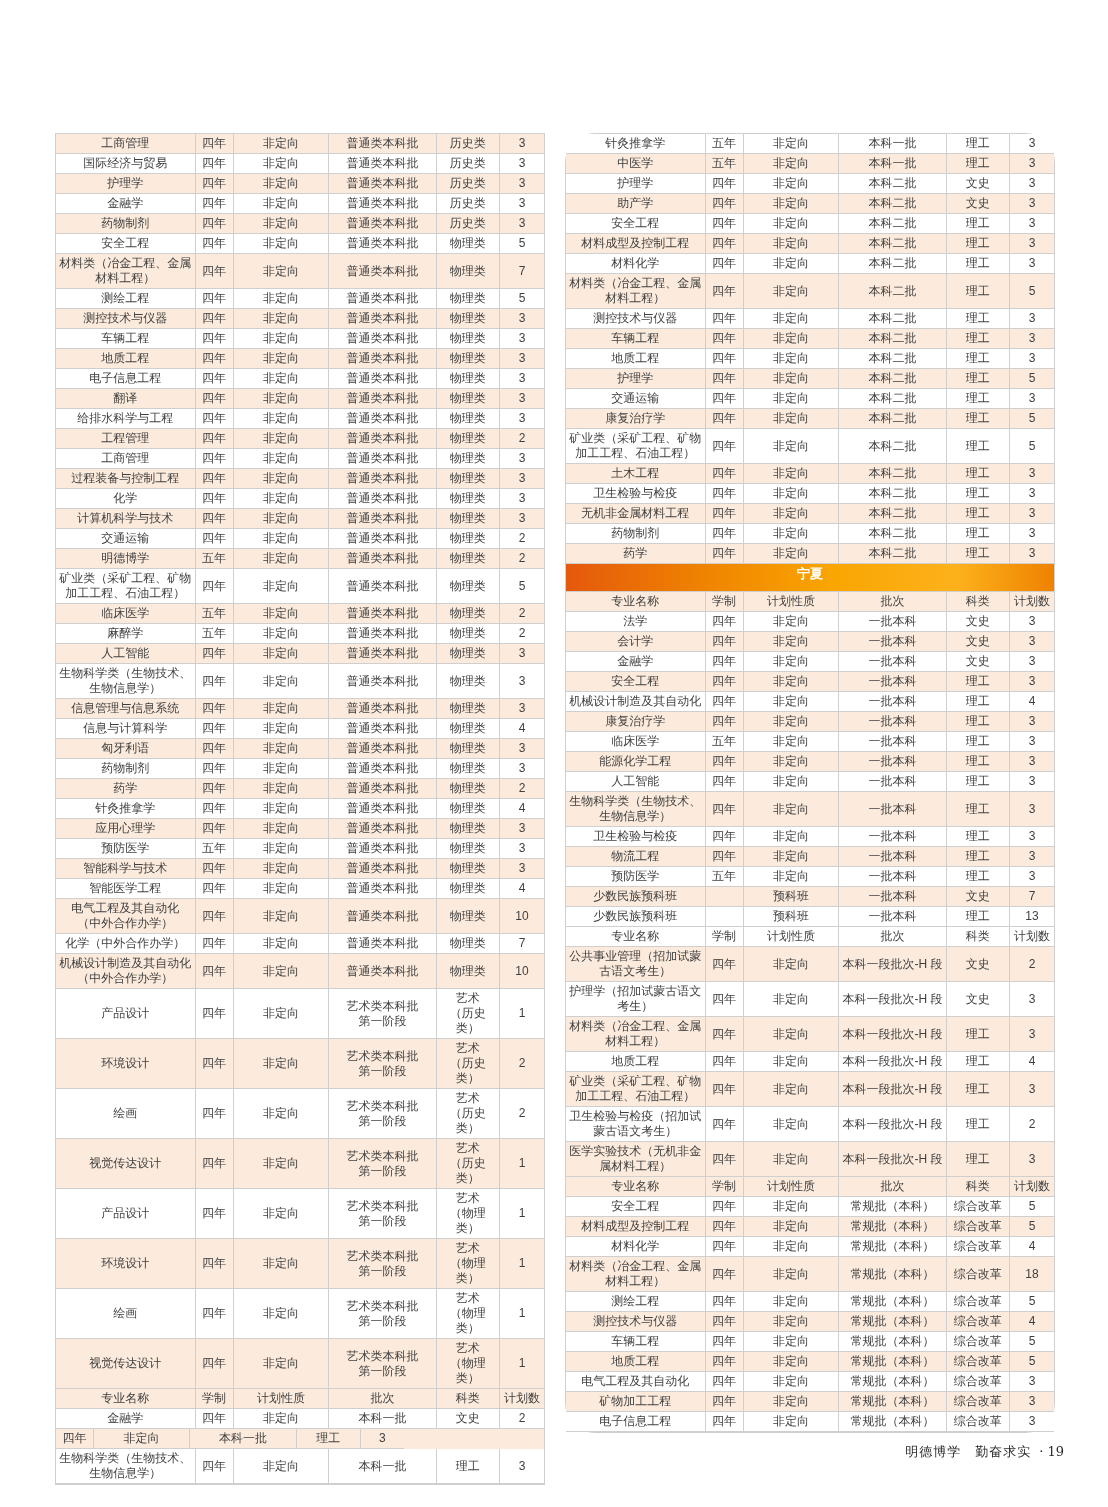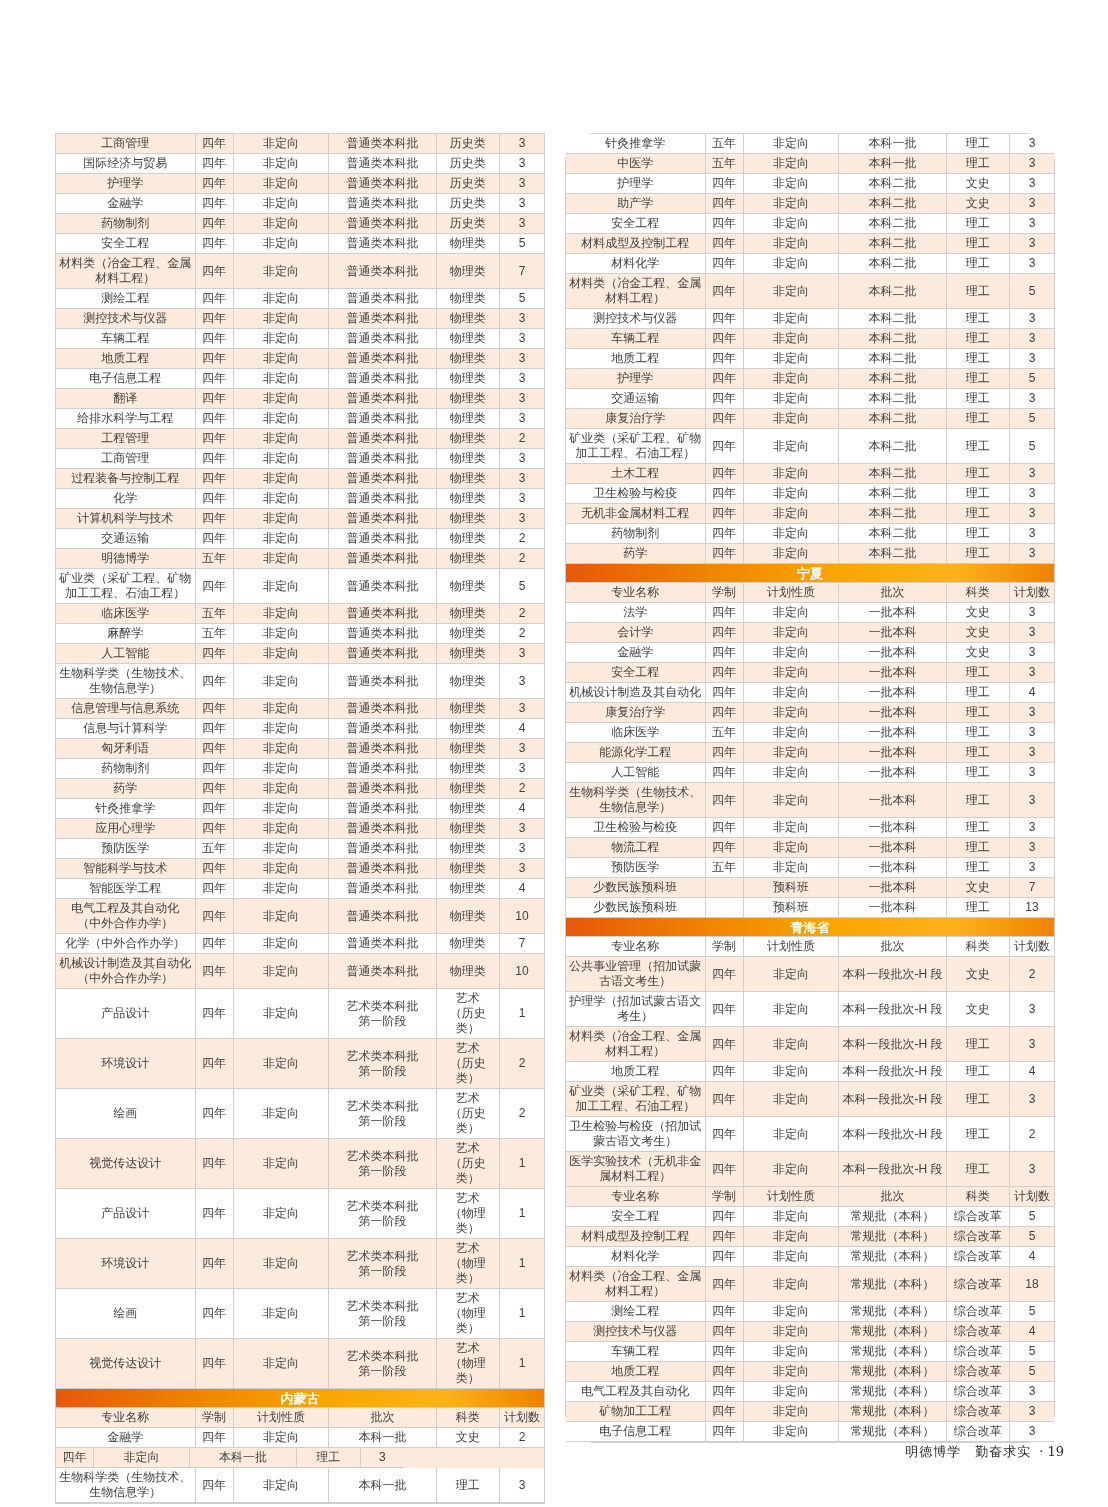--- a/index.html
+++ b/index.html
@@ -34,21 +34,21 @@
   .c2{width:19.6%;}
   .c3{width:22.0%;}
   .c4{width:13.0%;}
   .c5{width:9.0%;}
   .row-peach{background:#fcebdc;}
   .row-white{background:#ffffff;}
   .banner{
     display:block;width:100%;box-sizing:border-box;
     background:linear-gradient(90deg,#e5580c 0%,#f08600 30%,#f9a602 55%,#fcb11c 80%,#ef8200 100%);
     color:#ffffff;font-weight:bold;font-size:13px;
-    text-align:center;line-height:19px;height:19px;
+    text-align:center;line-height:19px;height:28px;
     border-bottom:1px solid #cfcfcf;
   }
   .footer{
     position:absolute;right:44px;bottom:46px;
     font-family:"DejaVu Serif","Liberation Serif",serif;
     font-size:13px;color:#2b2b2b;letter-spacing:1px;
   }
   .footer .pageno{margin-left:8px;letter-spacing:0;}
 </style>
 </head>
@@ -442,21 +442,20 @@
     <div class="tr row-peach">
       <div class="td c0">视觉传达设计</div>
       <div class="td c1">四年</div>
       <div class="td c2">非定向</div>
       <div class="td c3">艺术类本科批
 第一阶段</div>
       <div class="td c4">艺术
 （物理类）</div>
       <div class="td c5">1</div>
     </div>
-    <div class="banner">内蒙古</div>
     <div class="tr row-peach">
       <div class="td c0">专业名称</div>
       <div class="td c1">学制</div>
       <div class="td c2">计划性质</div>
       <div class="td c3">批次</div>
       <div class="td c4">科类</div>
       <div class="td c5">计划数</div>
     </div>
     <div class="tr row-white">
       <div class="td c0">金融学</div>
@@ -765,21 +764,20 @@
       <div class="td c5">7</div>
     </div>
     <div class="tr row-white">
       <div class="td c0">少数民族预科班</div>
       <div class="td c1"></div>
       <div class="td c2">预科班</div>
       <div class="td c3">一批本科</div>
       <div class="td c4">理工</div>
       <div class="td c5">13</div>
     </div>
-    <div class="banner">青海省</div>
     <div class="tr row-white">
       <div class="td c0">专业名称</div>
       <div class="td c1">学制</div>
       <div class="td c2">计划性质</div>
       <div class="td c3">批次</div>
       <div class="td c4">科类</div>
       <div class="td c5">计划数</div>
     </div>
     <div class="tr row-peach">
       <div class="td c0">公共事业管理（招加试蒙古语文考生）</div>

